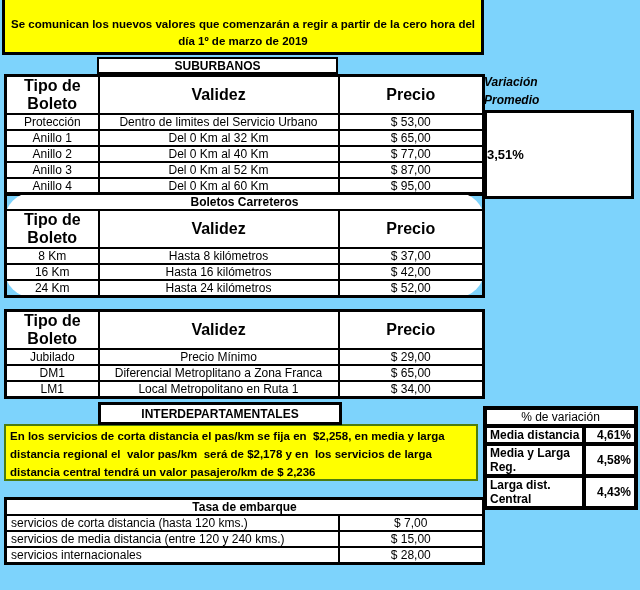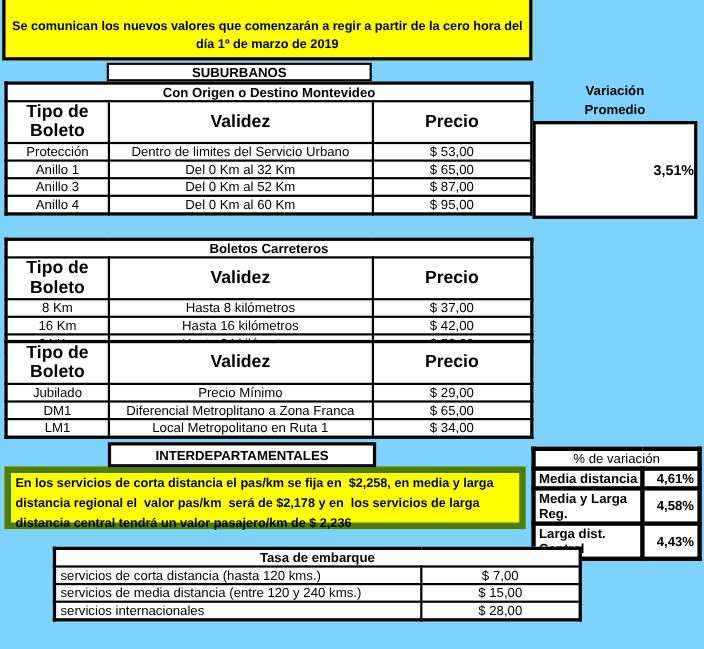--- a/index.html
+++ b/index.html
@@ -34,41 +34,42 @@
     font-size:12px;
   }
   table.fare, table.fare td, table.fare th { border:2px solid #000; }
   table.fare { border-width:3px; }
   td.t-title { height:16px; font-weight:bold; text-align:center; }
   th.t-head  { height:16px; font-weight:bold; text-align:center; font-size:16px; }
   td.t-cell  { height:15px; text-align:center; font-weight:normal; }
   td.t-left  { text-align:left; padding-left:4px; }
 
   .tbl-suburbanos { top:74px; }
-  .tbl-carreteros { top:216px; }
+  .tbl-carreteros { top:192px;border-radius:30px; }
   .tbl-otros      { top:309px; }
-  .tbl-tasa       { top:497px;margin-left:44px; }
+  .tbl-tasa       { top:497px; }
 
   
   .var-label {
     position:absolute; left:484px; top:73px; width:150px;
-    text-align:center; font-weight:bold; font-size:12px; line-height:18px;
+    text-align:left; font-weight:bold; font-size:12px; line-height:18px;
     white-space:pre-line;
+    font-style:italic;
   }
   .var-box {
     position:absolute; left:484px; top:110px; width:150px; height:89px;
     border:3px solid #000; background:#fff;
-    display:flex; align-items:center; justify-content:flex-end;
+    display:flex; align-items:center; justify-content:flex-start;
     font-weight:bold; font-size:13px;
   }
 
   
   .notice {
     position:absolute; left:4px; top:424px; width:474px; height:57px;
-    background:#FFFF00; border:6px solid #4d7c0f;
+    background:#FFFF00; border:2px solid #4d7c0f;
     font-weight:bold; font-size:11.5px; line-height:18px;
     white-space:pre-wrap; padding:1px 0 0 4px;
   }
 
   
   table.var-table {
     position:absolute; left:483px; top:406px; width:151px;
     border-collapse:collapse; table-layout:fixed; background:#fff; font-size:12px;
   }
   table.var-table, table.var-table td { border:4px solid #000000; }
@@ -93,36 +94,38 @@
   </div>
 
   <table class="fare tbl-suburbanos">
     <colgroup>
         <col style="width:93px">
         <col style="width:240px">
         <col style="width:145px">
       </colgroup>
     <tbody>
       <tr>
-        <td class="t-title" colspan="3">Con Origen o Destino Montevideo</td>
-      </tr>
-      <tr>
         <th class="t-head">Tipo de Boleto</th>
         <th class="t-head">Validez</th>
         <th class="t-head">Precio</th>
       </tr>
       <tr>
         <td class="t-cell">Protección</td>
         <td class="t-cell">Dentro de limites del Servicio Urbano</td>
         <td class="t-cell">$ 53,00</td>
       </tr>
       <tr>
         <td class="t-cell">Anillo 1</td>
         <td class="t-cell">Del 0 Km al 32 Km</td>
         <td class="t-cell">$ 65,00</td>
+      </tr>
+      <tr>
+        <td class="t-cell">Anillo 2</td>
+        <td class="t-cell">Del 0 Km al 40 Km</td>
+        <td class="t-cell">$ 77,00</td>
       </tr>
       <tr>
         <td class="t-cell">Anillo 3</td>
         <td class="t-cell">Del 0 Km al 52 Km</td>
         <td class="t-cell">$ 87,00</td>
       </tr>
       <tr>
         <td class="t-cell">Anillo 4</td>
         <td class="t-cell">Del 0 Km al 60 Km</td>
         <td class="t-cell">$ 95,00</td>

